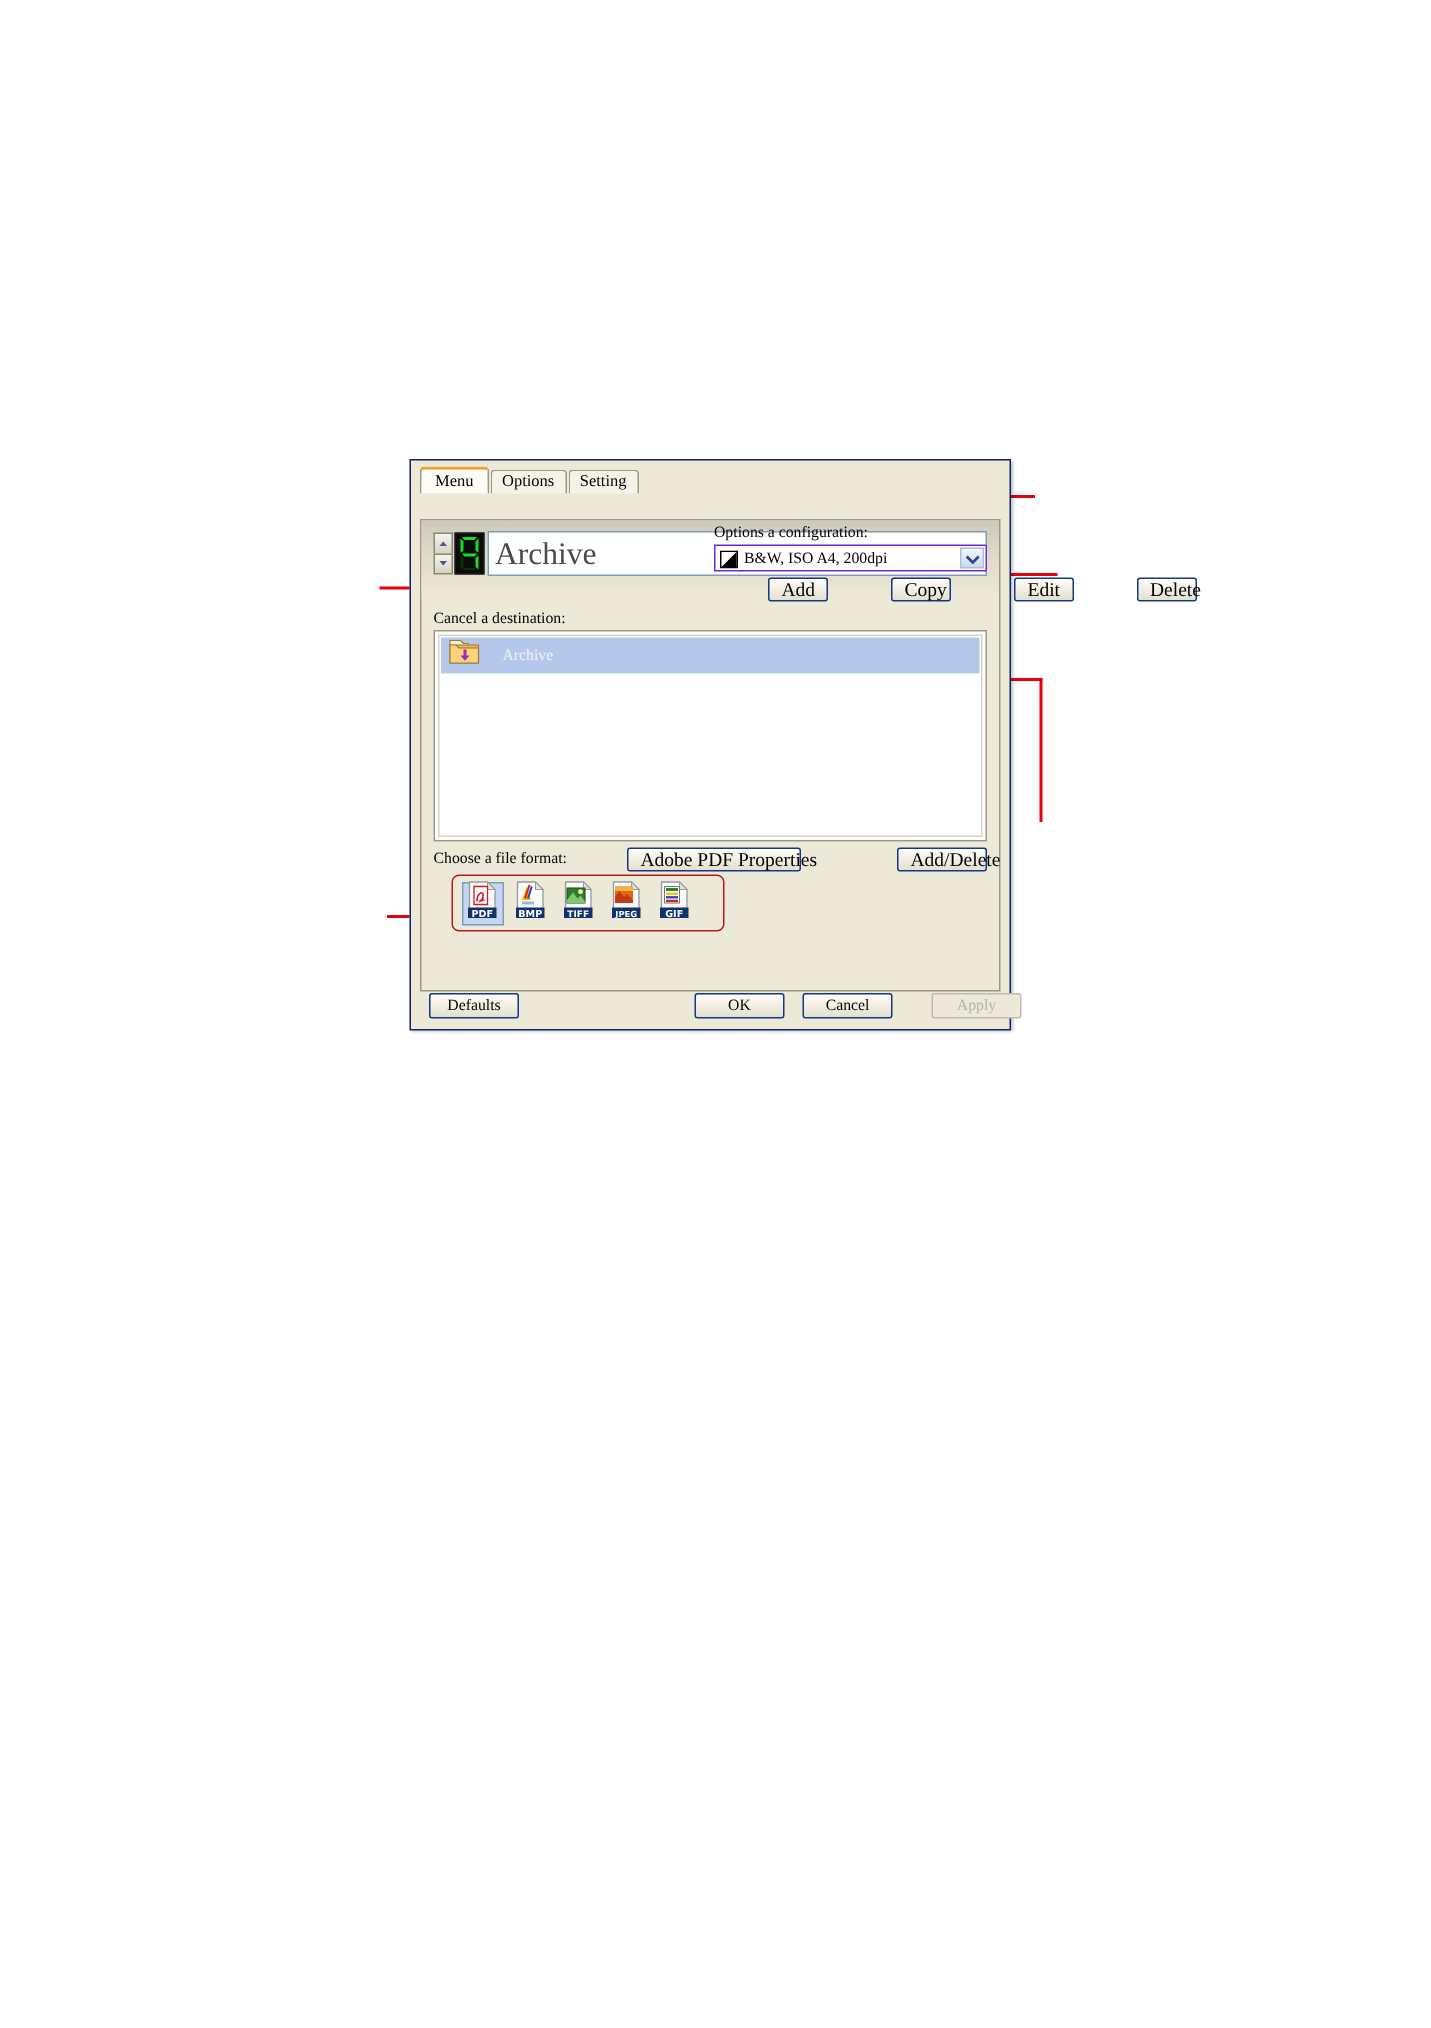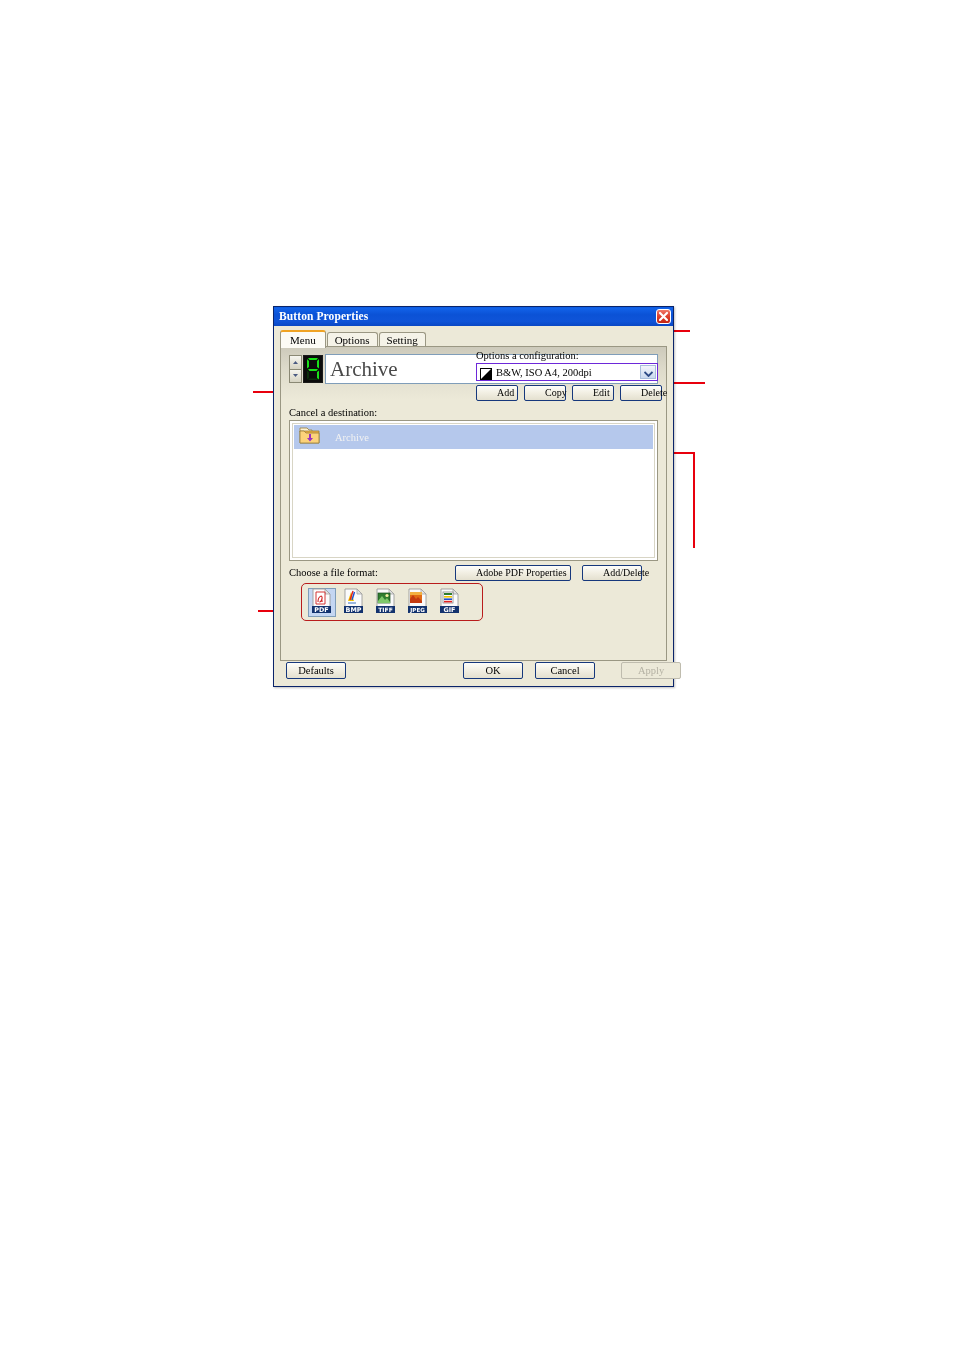--- a/index.html
+++ b/index.html
@@ -236,32 +236,33 @@
     justify-content: center;
   }
 
   .cfg-buttons {
     display: flex;
     gap: 6px;
     margin-top: 4px;
   }
   .btn {
     font-family: "Liberation Serif", serif;
-    font-size: 10px;
+    font-size: 13px;
     color: #000;
     background: linear-gradient(to bottom, #fdfdfa 0%, #f2efe3 48%, #e4e0cf 100%);
     border: 1px solid #16387c;
     border-radius: 2px;
     box-sizing: border-box;
     height: 16px;
     line-height: 14px;
     text-align: center;
-    padding: 0 20px;
-    cursor: pointer;
-    white-space: nowrap;
+    padding: 0 8px;
+    cursor: pointer;
+    white-space: nowrap;
+    margin-left: 36px;
   }
   .btn.w40 { width: 40px; }
 
   
   .sec-label {
     font-size: 10.5px;
     font-family: "Liberation Serif", serif;
     color: #000;
     margin: 5px 0 2px 0;
     white-space: nowrap;
@@ -298,24 +299,24 @@
   }
 
   
   .fmt-row {
     position: relative;
     margin-top: 6px;
     height: 60px;
   }
   .fmt-buttons {
     position: absolute;
-    right: 16px;
+    right: 0;
     top: -2px;
     display: flex;
-    gap: 11px;
+    gap: 28px;
   }
   .fmt-group {
     position: absolute;
     left: 12px;
     top: 16px;
     width: 182px;
     height: 38px;
     border: 1px solid #b91c1c;
     border-radius: 5px;
     box-sizing: border-box;
@@ -373,30 +374,20 @@
 
 <div class="ann" style="left:365px; top:330px; width:325px; height:2px;"></div>
 <div class="ann" style="left:625px; top:382px; width:80px; height:2px;"></div>
 <div class="ann" style="left:253px; top:391px; width:56px; height:2px;"></div>
 <div class="ann" style="left:640px; top:452px; width:55px; height:2px;"></div>
 <div class="ann" style="left:693px; top:452px; width:2px; height:96px;"></div>
 <div class="ann" style="left:258px; top:610px; width:46px; height:2px;"></div>
 
 <div id="dialog">
 
-  <div class="titlebar">
-    <span class="titlebar-text">Button Properties</span>
-    <div class="close-btn">
-      <span>
-        <svg width="11" height="11" viewBox="0 0 11 11">
-          <path d="M2 2 L9 9 M9 2 L2 9" stroke="#ffffff" stroke-width="2.2" stroke-linecap="round" fill="none"></path>
-        </svg>
-      </span>
-    </div>
-  </div>
 
   <div class="tabstrip">
     <div class="tab active">
       <span>Menu</span>
     </div>
     <div class="tab">
       <span>Options</span>
     </div>
     <div class="tab">
       <span>Setting</span>

